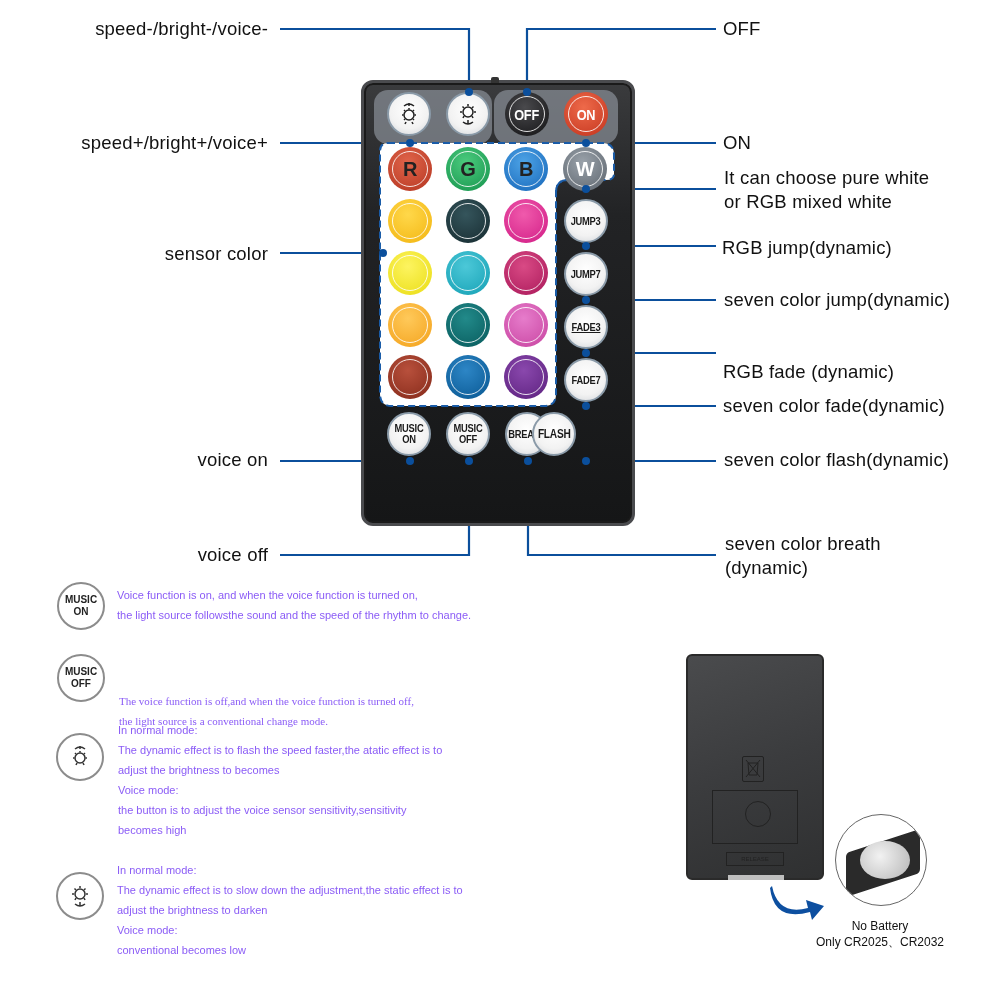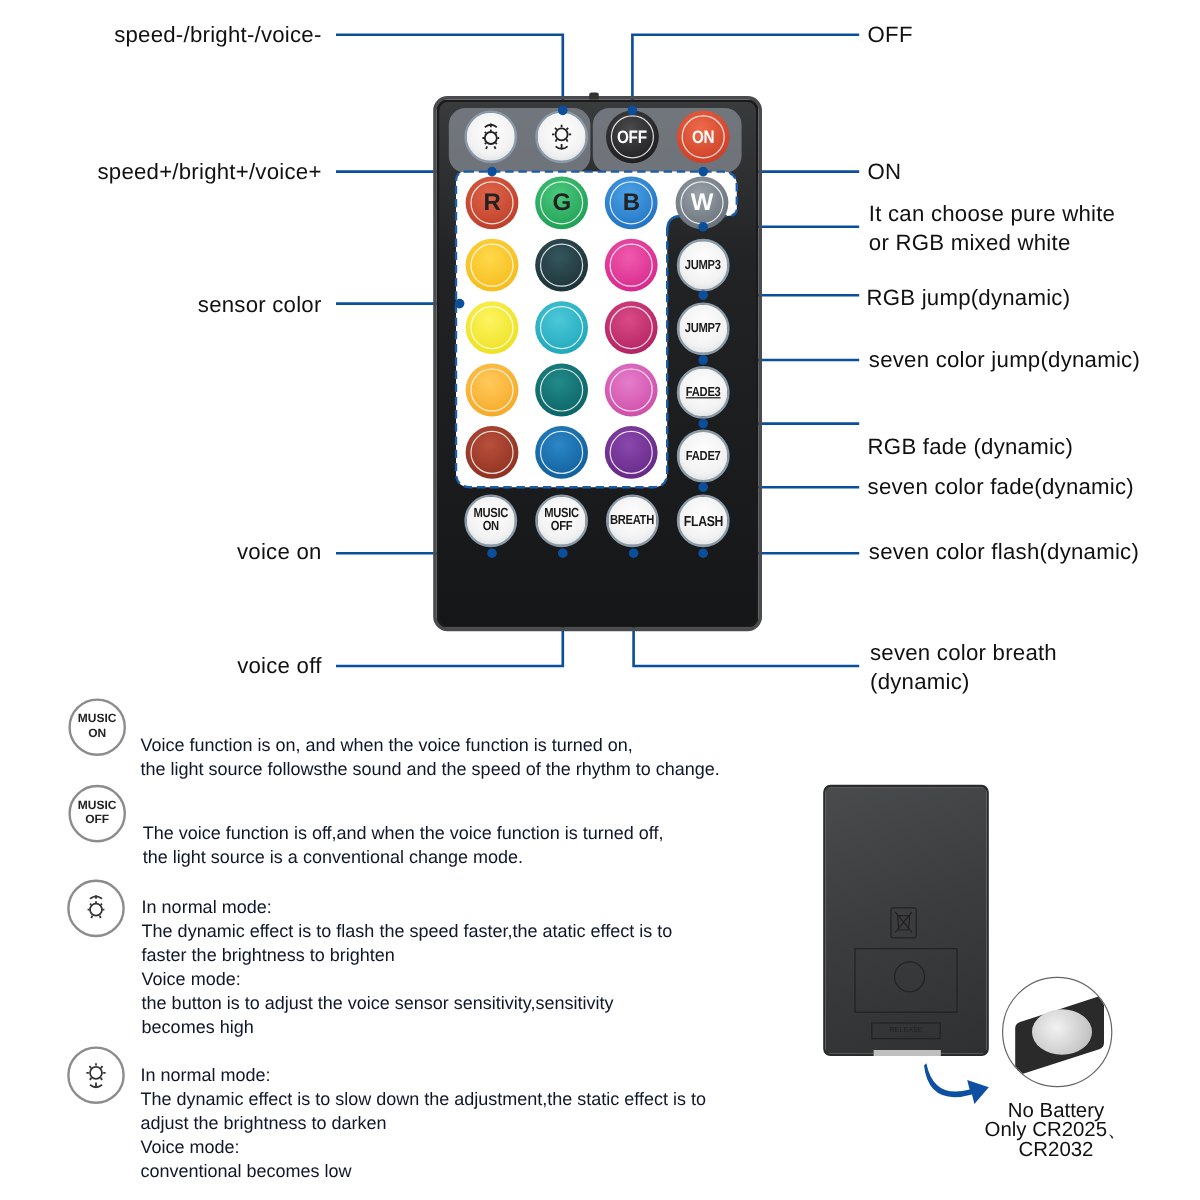--- a/index.html
+++ b/index.html
@@ -24,36 +24,36 @@
     font-weight: bold; font-family: "Liberation Sans", sans-serif; }
   .btn .ring { position: absolute; inset: 4px; border-radius: 50%; border: 1.8px solid rgba(255,255,255,0.85); }
   .btn.white { background: radial-gradient(circle at 50% 40%, #ffffff 0%, #f2f2f2 60%, #cfd3d8 100%); border: 2px solid #8a9aa8; color: #1a1a1a; }
   .btn .txt { position: relative; font-size: 11px; line-height: 11px; text-align: center; letter-spacing: -0.3px; transform: scaleX(0.85); }
   .btn .big { font-size: 20px; color: #222; transform: none; }
   .btn .onoff { font-size: 15px; color: #fff; transform: scaleX(0.85); }
 
   .legend-icon { position: absolute; width: 48px; height: 48px; border-radius: 50%; border: 2px solid #8c8c8c;
     display: flex; align-items: center; justify-content: center; background: #fff; }
   .legend-icon .txt { font-size: 10px; font-weight: bold; text-align: center; line-height: 12px; color: #222; }
-  .desc { position: absolute; font-size: 15px; line-height: 20px; color: #0f172a; white-space: nowrap; margin-top: 27px; }
+  .desc { position: absolute; font-size: 11px; line-height: 20px; color: #8b5cf6; white-space: nowrap; }
 
   .back-remote { position: absolute; left: 686px; top: 654px; width: 138px; height: 226px; border-radius: 6px;
     background: linear-gradient(160deg, #4a4b4d 0%, #3b3c3e 50%, #2f3031 100%); border: 2px solid #2a2a2a; }
   .back-remote .recycle { position: absolute; left: 54px; top: 100px; width: 22px; height: 26px; border: 1px solid #222; border-radius: 2px; }
   .back-remote .batt-box { position: absolute; left: 24px; top: 134px; width: 86px; height: 54px; border: 1px solid #222; }
   .back-remote .batt-circle { position: absolute; left: 32px; top: 10px; width: 26px; height: 26px; border-radius: 50%; border: 1px solid #222; }
   .back-remote .release { position: absolute; left: 38px; top: 196px; width: 58px; height: 14px; border: 1px solid #222; font-size: 6px; color: #222; text-align: center; line-height: 12px; }
   .back-remote .tab { position: absolute; left: 40px; bottom: -2px; width: 56px; height: 5px; background: #bfbfbf; }
 
   .battery-detail { position: absolute; left: 835px; top: 814px; width: 92px; height: 92px; border-radius: 50%; border: 1.5px solid #666; background: #fff; overflow: hidden; }
   .battery-detail .holder { position: absolute; left: 10px; top: 26px; width: 74px; height: 44px; background: #2a2a2a; transform: skewY(-18deg); border-radius: 4px; }
   .battery-detail .coin { position: absolute; left: 24px; top: 26px; width: 50px; height: 38px; border-radius: 50%; background: radial-gradient(circle at 40% 40%, #f2f2f2, #b5b5b5); }
 
   .arrow { position: absolute; left: 768px; top: 882px; }
-  .caption { position: absolute; left: 790px; top: 918px; width: 180px; text-align: center; font-size: 17px; line-height: 16px; color: #111; }
+  .caption { position: absolute; left: 790px; top: 918px; width: 180px; text-align: center; font-size: 12px; line-height: 16px; color: #111; }
 </style>
 </head>
 <body>
 
 <svg class="lines" viewBox="0 0 1000 1000">
   <g stroke="#0b4f9c" stroke-width="2.2" fill="none">
 
     <polyline points="280,29 469,29 469,92"></polyline>
 
     <line x1="280" y1="143" x2="410" y2="143"></line>
@@ -211,21 +211,21 @@
 
 <div class="btn white" style="left:387px;top:412px;">
   <span class="txt"><span>MUSIC</span><br><span>ON</span></span>
 </div>
 <div class="btn white" style="left:446px;top:412px;">
   <span class="txt"><span>MUSIC</span><br><span>OFF</span></span>
 </div>
 <div class="btn white" style="left:505px;top:412px;">
   <span class="txt">BREATH</span>
 </div>
-<div class="btn white" style="left:564px;top:412px;">
+<div class="btn white" style="left:532px;top:412px;">
   <span class="txt" style="font-size:12px;">FLASH</span>
 </div>
 
 <svg class="lines" viewBox="0 0 1000 1000">
   <g fill="#0b4f9c">
     <circle cx="469" cy="92" r="4"></circle>
       <circle cx="527" cy="92" r="4"></circle>
     <circle cx="410" cy="143" r="4"></circle>
       <circle cx="586" cy="143" r="4"></circle>
     <circle cx="586" cy="189" r="4"></circle>
@@ -267,21 +267,21 @@
   <span class="txt"><span>MUSIC</span><br><span>ON</span></span>
 </div>
 <div class="desc" style="left:117px;top:585px;">
   <div>Voice function is on, and when the voice function is turned on,</div>
   <div>the light source followsthe sound and the speed of the rhythm to change.</div>
 </div>
 
 <div class="legend-icon" style="left:57px;top:654px;">
   <span class="txt"><span>MUSIC</span><br><span>OFF</span></span>
 </div>
-<div class="desc" style="left:119px;top:658px;">
+<div class="desc" style="left:119px;top:691px;font-family:Liberation Serif, serif;">
   <div>The voice function is off,and when the voice function is turned off,</div>
   <div>the light source is a conventional change mode.</div>
 </div>
 
 <div class="legend-icon" style="left:56px;top:733px;">
   <svg width="28" height="28" viewBox="0 0 28 28">
     <g stroke="#333" stroke-width="1.5" fill="none">
       <path d="M9,6 Q14,2 19,6"></path>
         <path d="M14,3 L14,6"></path>
       <circle cx="14" cy="15" r="5"></circle>
@@ -291,21 +291,21 @@
       <line x1="9" y1="10" x2="10" y2="11"></line>
         <line x1="19" y1="10" x2="18" y2="11"></line>
       <line x1="11" y1="20" x2="10" y2="22"></line>
         <line x1="17" y1="20" x2="18" y2="22"></line>
     </g>
   </svg>
 </div>
 <div class="desc" style="left:118px;top:720px;">
   <div>In normal mode:</div>
   <div>The dynamic effect is to flash the speed faster,the atatic effect is to</div>
-  <div>faster the brightness to brighten</div>
+  <div>adjust the brightness to becomes</div>
   <div>Voice mode:</div>
   <div>the button is to adjust the voice sensor sensitivity,sensitivity</div>
   <div>becomes high</div>
 </div>
 
 <div class="legend-icon" style="left:56px;top:872px;">
   <svg width="28" height="28" viewBox="0 0 28 28">
     <g stroke="#333" stroke-width="1.5" fill="none">
       <circle cx="14" cy="12" r="5"></circle>
       <line x1="14" y1="4" x2="14" y2="6"></line>

